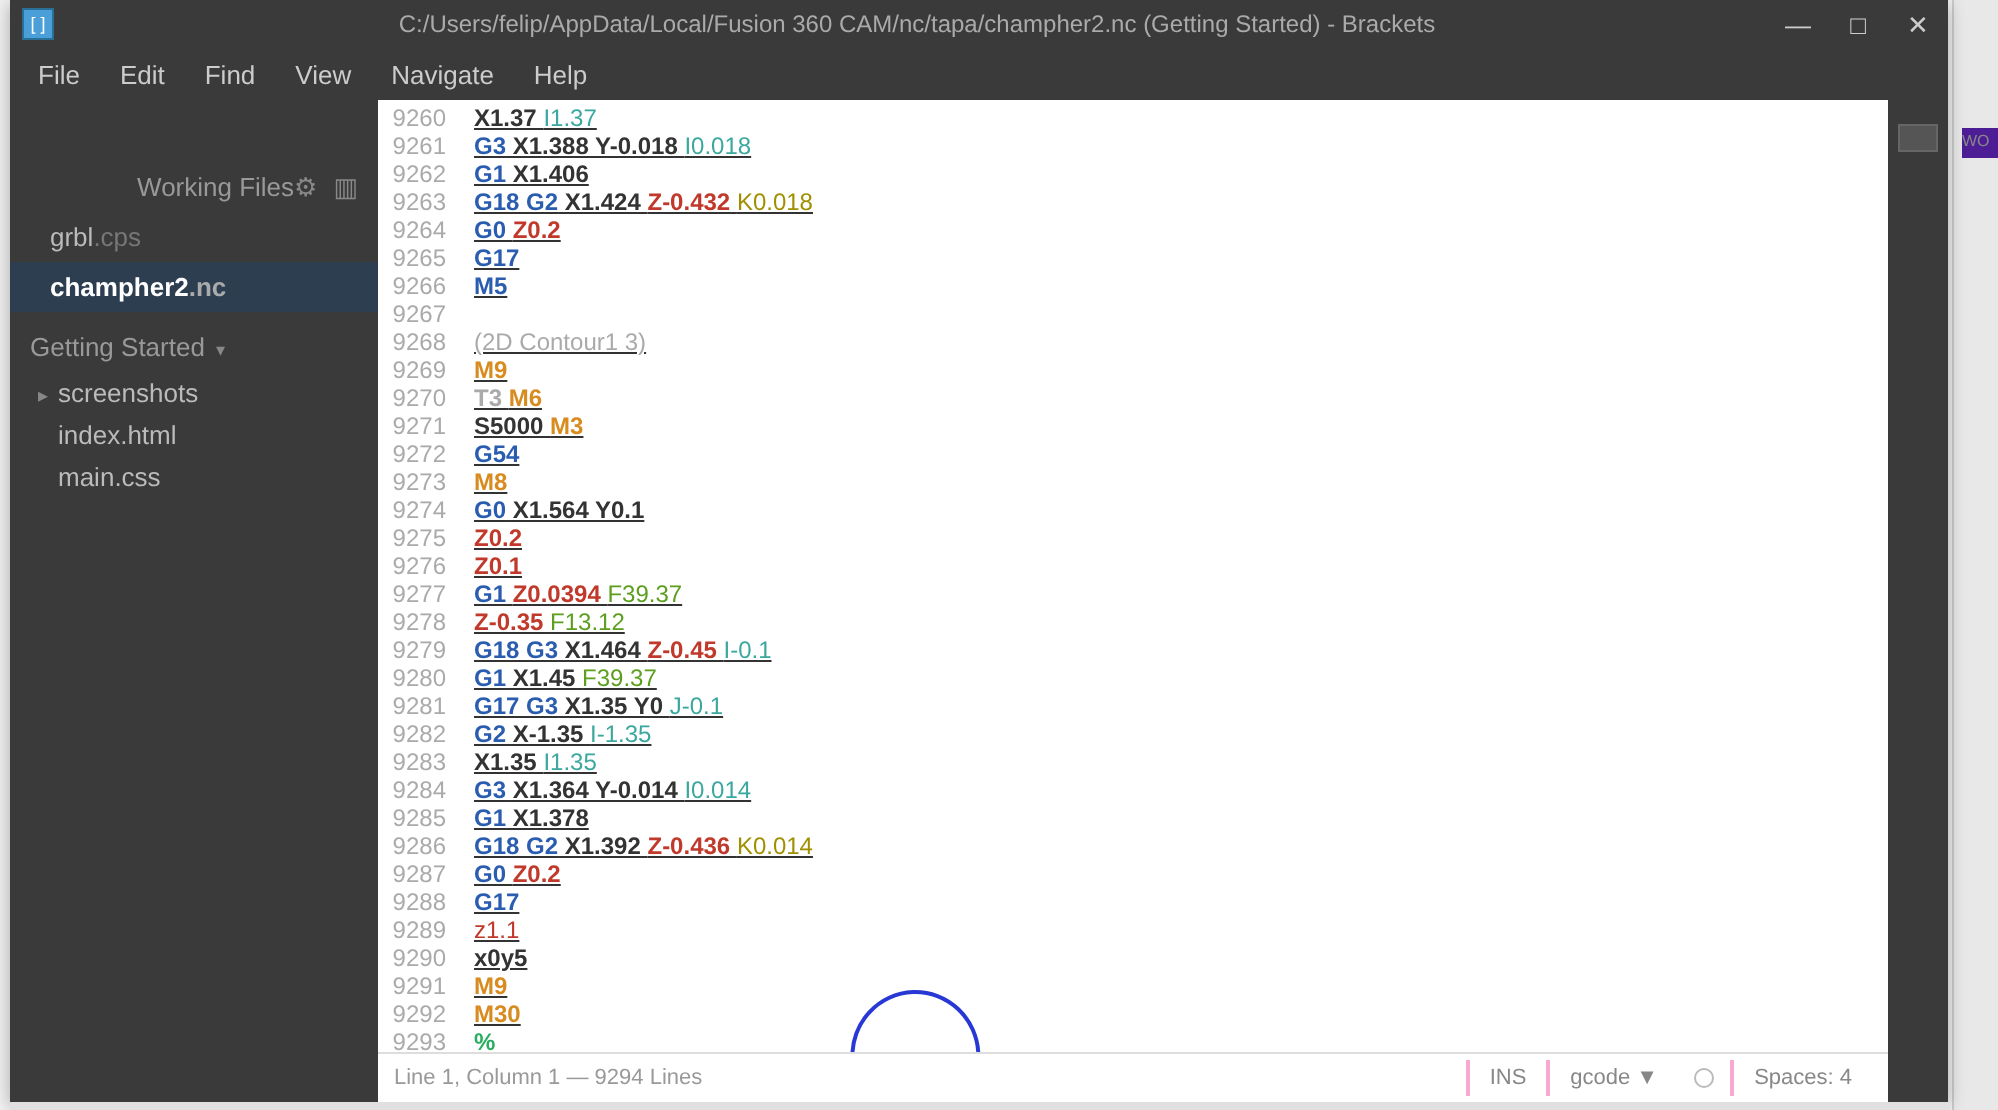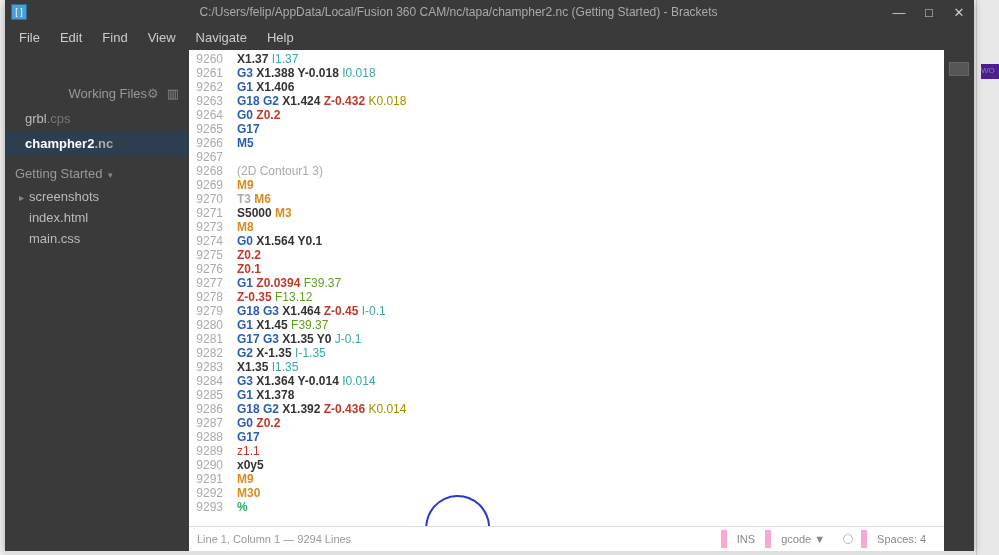--- a/index.html
+++ b/index.html
@@ -23,36 +23,36 @@
 .file-item.active .dim { color:#aaa; }
 .sb-section { padding:10px 10px 5px; color:#999; font-size:13px; }
 .sb-section .caret { font-size:9px; color:#888; margin-left:3px; }
 .tree-item { padding:3px 10px 3px 14px; color:#bbb; font-size:13px; cursor:pointer; }
 .tree-item .arrow { display:inline-block; width:10px; font-size:10px; color:#888; }
 .editor-area { flex:1; display:flex; flex-direction:column; background:#fff; position:relative; }
 .code-wrap { flex:1; overflow:hidden; position:relative; background:#fff; }
 .code-lines { position:absolute; left:0; top:0; right:0; font-family:Consolas,Menlo,monospace; font-size:12px; line-height:14px; padding-top:2px; }
 .line { display:flex; height:14px; white-space:pre; }
 .ln { width:40px; text-align:right; padding-right:6px; color:#aaa; flex-shrink:0; }
-.code { padding-left:8px; color:#333; }
+.code { padding-left:8px; color:#333;text-decoration:underline; }
 .blue { color:#2a5db0; font-weight:bold; }
 .orange { color:#d88b1f; font-weight:bold; }
 .red { color:#c0392b; }
 .redb { color:#c0392b; font-weight:bold; }
 .cyan { color:#3aa89e; }
 .lime { color:#5c9e1e; }
 .olive { color:#a09000; }
 .gray { color:#aaa; }
 .grayb { color:#aaa; font-weight:bold; }
 .green { color:#27ae60; font-weight:bold; }
 .black { color:#333; font-weight:bold; }
 .statusbar { height:25px; background:#fff; border-top:1px solid #ddd; display:flex; align-items:center; font-size:11px; color:#999; padding:12px 8px; }
 .status-left { flex:1; }
 .status-right { display:flex; align-items:center; gap:0; }
-.status-chip { padding:3px 10px; border-left:6px solid #f9a8d4; color:#888; cursor:pointer; }
+.status-chip { padding:3px 10px; border-left:2px solid #f9a8d4; color:#888; cursor:pointer; }
 .circ { width:10px; height:10px; border:1px solid #bbb; border-radius:50%; margin:0 8px; }
 .right-rail { width:30px; background:#3a3a3a; display:flex; flex-direction:column; align-items:center; padding-top:8px; }
 .rail-icon { width:20px; height:14px; margin:4px 0; background:#555; border:1px solid #666; }
 .annotation { position:absolute; left:236px; top:445px; width:65px; height:55px; border:2px solid #2838d4; border-radius:50% 50% 50% 50% / 60% 60% 40% 40%; pointer-events:none; transform:rotate(-2deg); }
 .bg-strip { position:absolute; right:0; top:0; width:23px; height:555px; background:#e8e8e8; border-left:1px solid #ccc; }
 .bg-tab { position:absolute; right:0; top:64px; width:18px; height:15px; background:#4c1d95; font-size:8px; color:#888; text-align:left; line-height:13px; }
 .bg-bot { position:absolute; left:5px; bottom:0; width:970px; height:4px; background:#e0e0e0; }
 </style>
 </head>
 <body>
@@ -118,20 +118,21 @@
             <div class="line"><span class="ln">9262</span><span class="code"><span class="blue">G1</span><span class="black"> X1.406</span></span></div>
             <div class="line"><span class="ln">9263</span><span class="code"><span class="blue">G18 G2</span><span class="black"> X1.424 </span><span class="redb">Z-0.432 </span><span class="olive">K0.018</span></span></div>
             <div class="line"><span class="ln">9264</span><span class="code"><span class="blue">G0 </span><span class="redb">Z0.2</span></span></div>
             <div class="line"><span class="ln">9265</span><span class="code"><span class="blue">G17</span></span></div>
             <div class="line"><span class="ln">9266</span><span class="code"><span class="blue">M5</span></span></div>
             <div class="line"><span class="ln">9267</span><span class="code"></span></div>
             <div class="line"><span class="ln">9268</span><span class="code"><span class="gray">(2D Contour1 3)</span></span></div>
             <div class="line"><span class="ln">9269</span><span class="code"><span class="orange">M9</span></span></div>
             <div class="line"><span class="ln">9270</span><span class="code"><span class="grayb">T3 </span><span class="orange">M6</span></span></div>
             <div class="line"><span class="ln">9271</span><span class="code"><span class="black">S5000 </span><span class="orange">M3</span></span></div>
+            <div class="line"><span class="ln">9272</span><span class="code"><span class="blue">G54</span></span></div>
             <div class="line"><span class="ln">9273</span><span class="code"><span class="orange">M8</span></span></div>
             <div class="line"><span class="ln">9274</span><span class="code"><span class="blue">G0</span><span class="black"> X1.564 Y0.1</span></span></div>
             <div class="line"><span class="ln">9275</span><span class="code"><span class="redb">Z0.2</span></span></div>
             <div class="line"><span class="ln">9276</span><span class="code"><span class="redb">Z0.1</span></span></div>
             <div class="line"><span class="ln">9277</span><span class="code"><span class="blue">G1 </span><span class="redb">Z0.0394 </span><span class="lime">F39.37</span></span></div>
             <div class="line"><span class="ln">9278</span><span class="code"><span class="redb">Z-0.35 </span><span class="lime">F13.12</span></span></div>
             <div class="line"><span class="ln">9279</span><span class="code"><span class="blue">G18 G3</span><span class="black"> X1.464 </span><span class="redb">Z-0.45 </span><span class="cyan">I-0.1</span></span></div>
             <div class="line"><span class="ln">9280</span><span class="code"><span class="blue">G1</span><span class="black"> X1.45 </span><span class="lime">F39.37</span></span></div>
             <div class="line"><span class="ln">9281</span><span class="code"><span class="blue">G17 G3</span><span class="black"> X1.35 Y0 </span><span class="cyan">J-0.1</span></span></div>
             <div class="line"><span class="ln">9282</span><span class="code"><span class="blue">G2</span><span class="black"> X-1.35 </span><span class="cyan">I-1.35</span></span></div>

